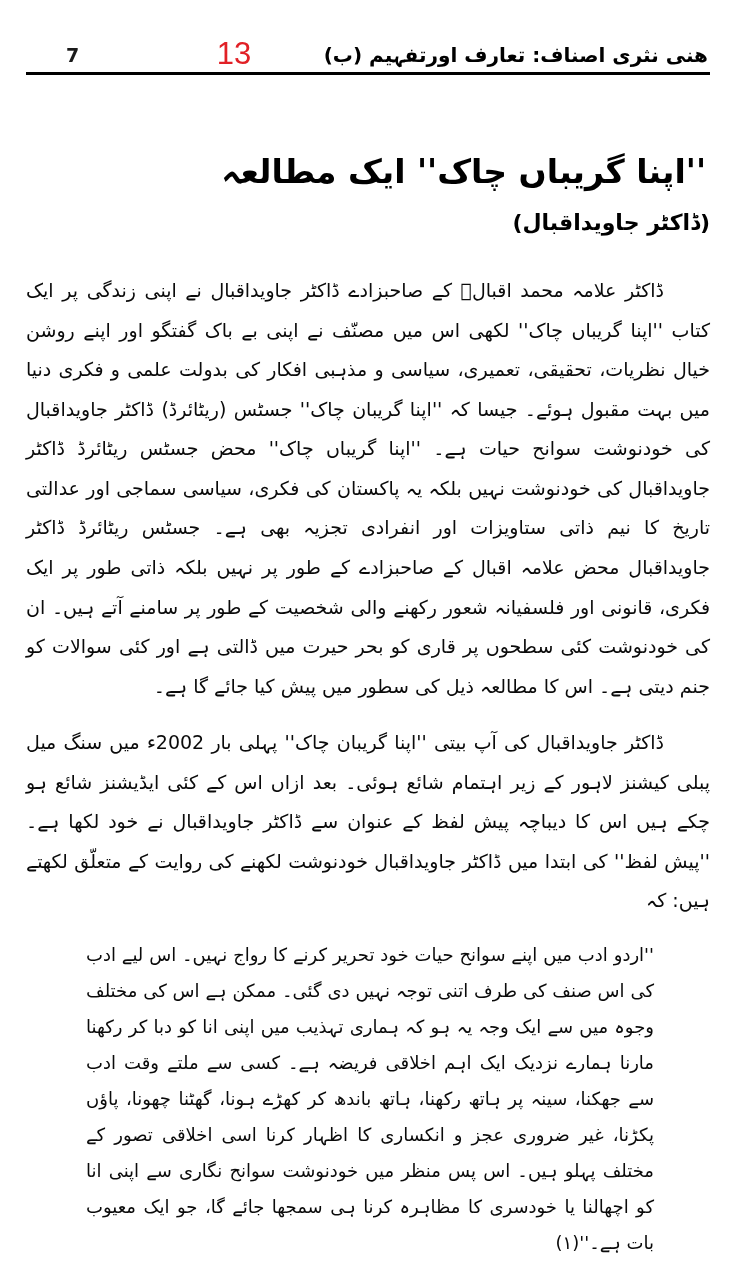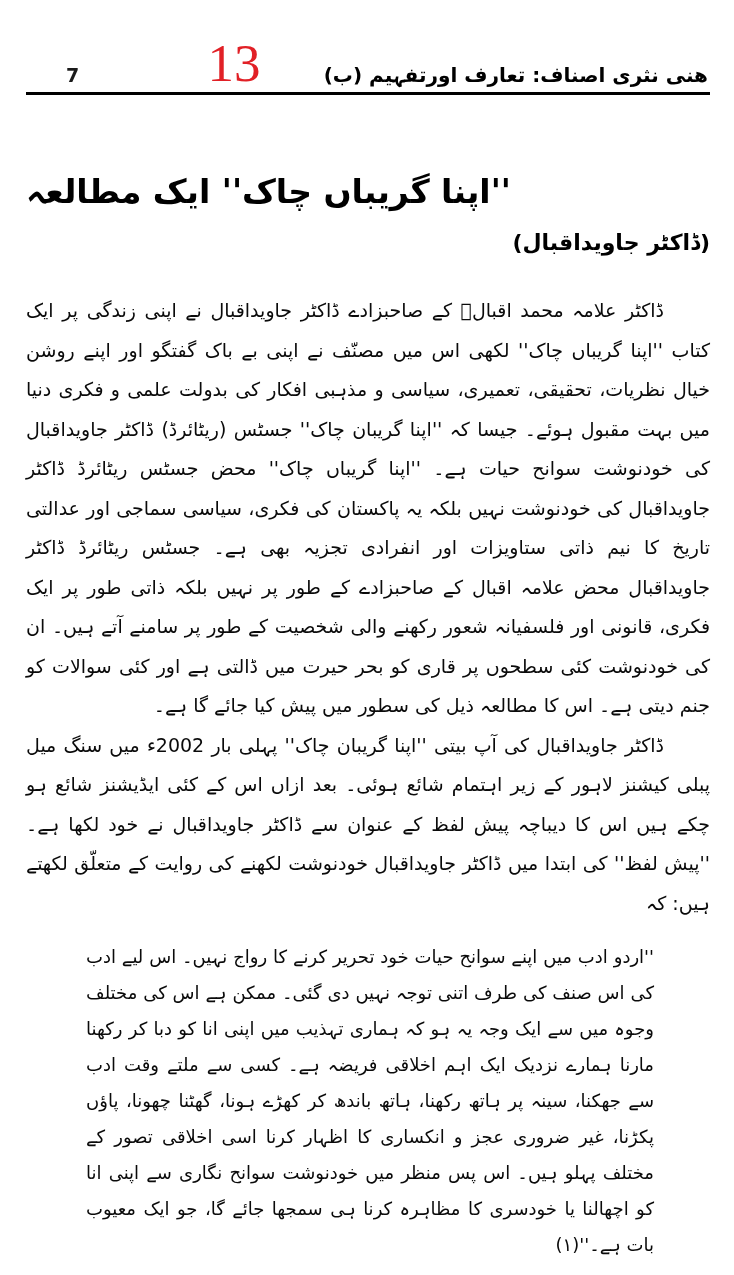--- a/index.html
+++ b/index.html
@@ -16,49 +16,49 @@
   .running-head{
     display:flex;align-items:flex-end;justify-content:space-between;
     border-bottom:3.5px solid #000;padding:0 2px 4px 40px;
   }
   .page-num{
     font-family:"DejaVu Sans",sans-serif;
     font-size:19px;font-weight:bold;color:#1a1a1a;
     padding-bottom:2px;
   }
   .unit-num{
-    font-family:Liberation Serif, serif;
-    font-size:53px;line-height:0.9;color:#e12026;
+    font-family:Liberation Sans, sans-serif;
+    font-size:31px;line-height:0.9;color:#e12026;
     transform:translateX(14px);
     margin-left:37px;
   }
   .book-title{
     direction:rtl;font-size:20px;font-weight:bold;color:#000;
     padding-bottom:1px;letter-spacing:0;text-align:right;
   }
   
   .heading-block{margin-top:72px;}
   .article-title{
-    direction:rtl;text-align:left;
+    direction:rtl;text-align:right;
     font-size:33px;font-weight:bold;color:#000;
     line-height:1.5;padding-right:4px;margin-top:44px;
   }
   .article-author{
     direction:rtl;text-align:right;
     font-size:22px;font-weight:bold;color:#000;
     margin-top:14px;padding-left:4px;
   }
   
   .body-text{margin-top:36px;}
   .para{
     direction:rtl;text-align:justify;text-align-last:right;
     font-size:19px;line-height:2.08;color:#0a0a0a;
     margin:0;
   }
-  .para.indent{text-indent:46px;}
+  .para.indent{text-indent:46px;margin-top:17px;}
   .quote{
     direction:rtl;text-align:justify;text-align-last:right;
     font-size:18px;line-height:2.0;color:#0a0a0a;
     margin:16px 56px 4px 60px;
   }
 </style>
 </head>
 <body>
 
 <div class="page">

